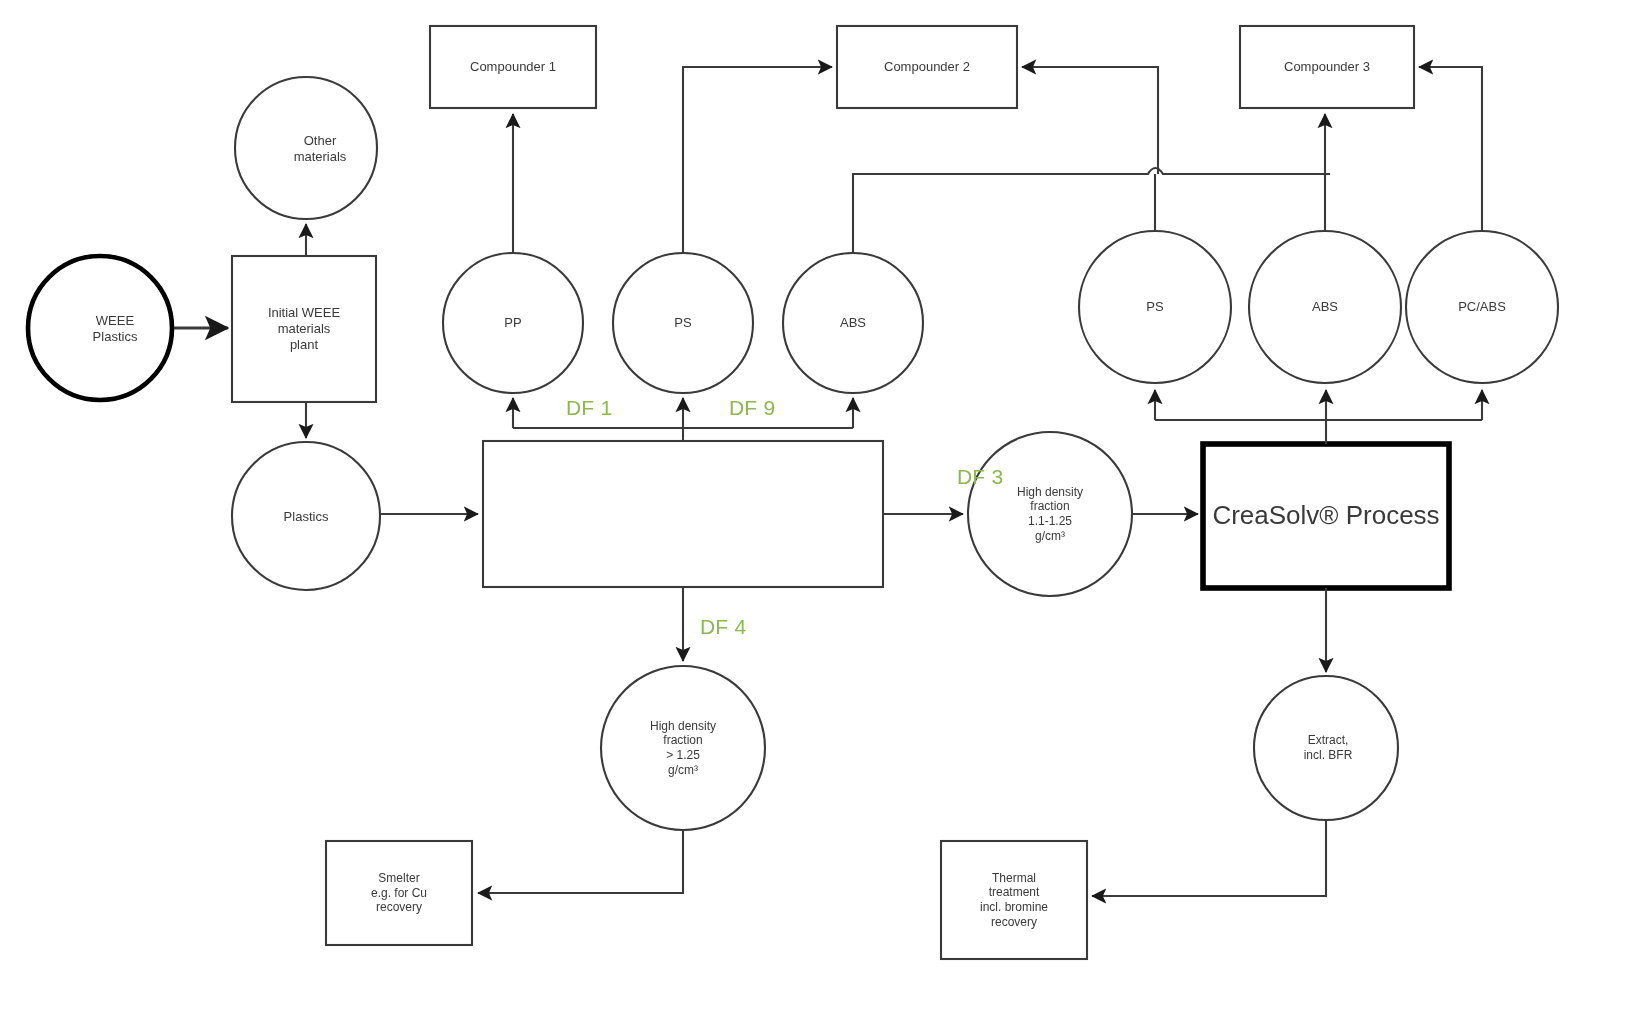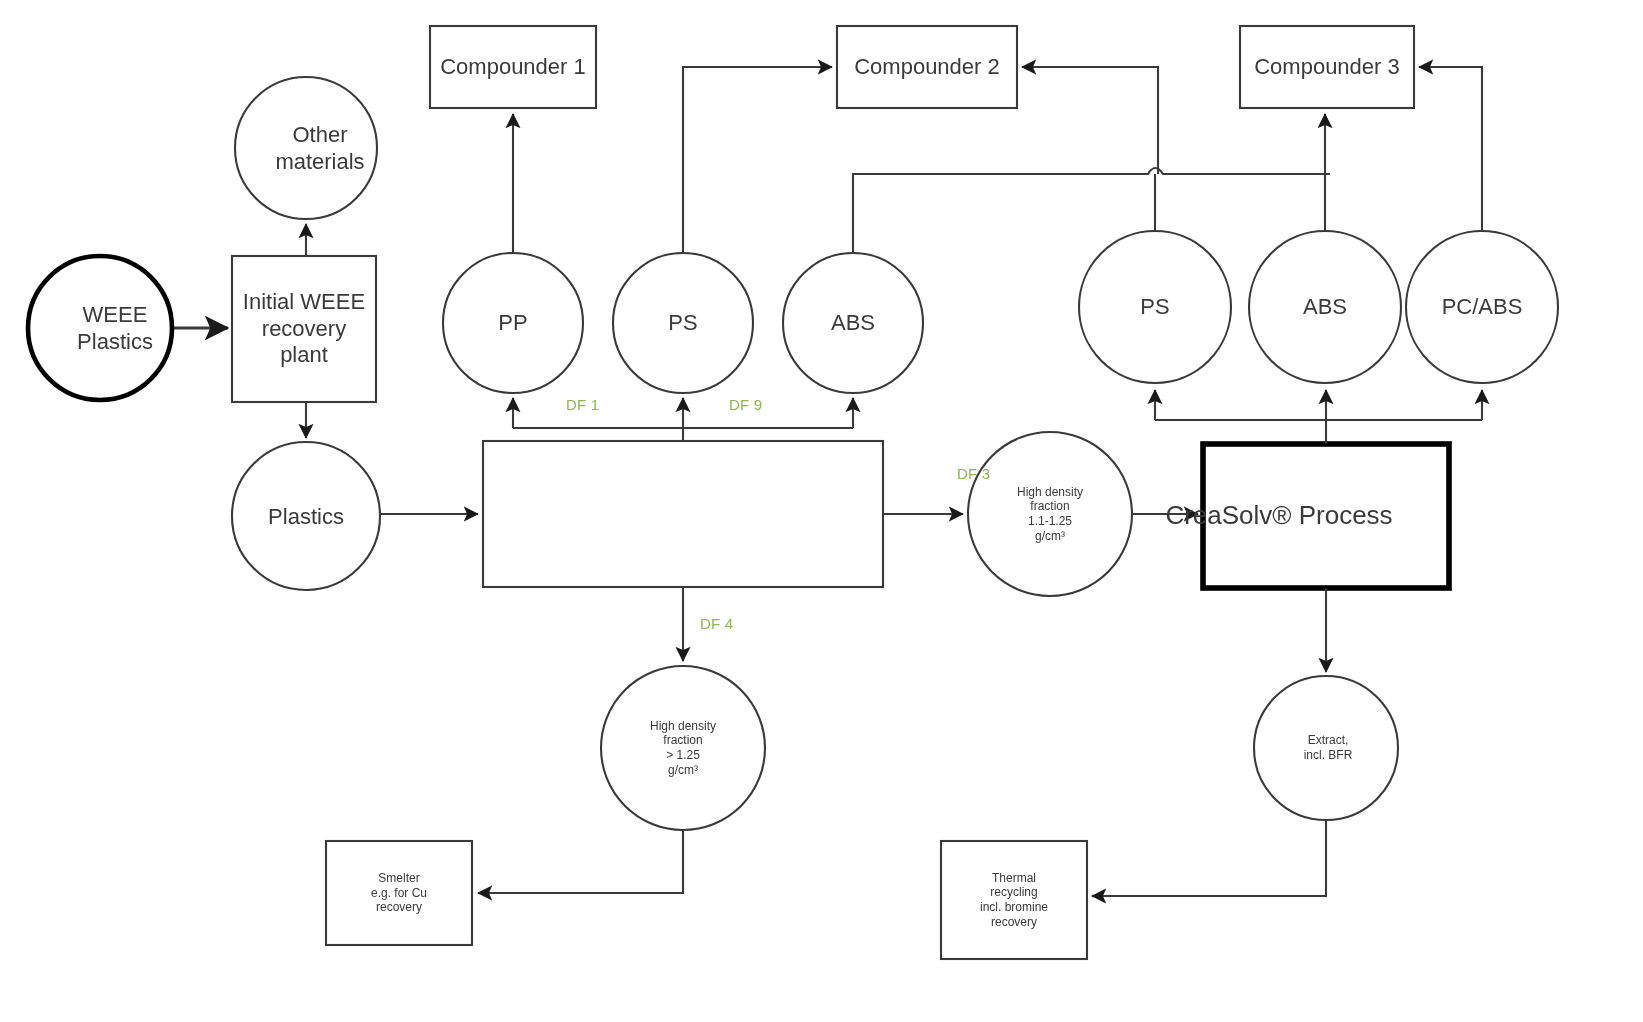--- a/index.html
+++ b/index.html
@@ -26,32 +26,32 @@
     height: 1022px;
   }
   .node-label {
     position: absolute;
     display: flex;
     align-items: center;
     justify-content: center;
     text-align: center;
     color: #3a3a3a;
     font-family: "Liberation Sans", sans-serif;
-    font-size: 22px;
+    font-size: 13px;
     line-height: 1.22;
     pointer-events: none;
     white-space: pre-line;
   }
   .node-label.small  { font-size: 12px; }
   .node-label.big    { font-size: 26px; color: #3a3a3a; }
   .edge-label {
     position: absolute;
     color: #8cb84f;
     font-family: "Liberation Sans", sans-serif;
-    font-size: 15px;
+    font-size: 21px;
     letter-spacing: .2px;
     pointer-events: none;
     white-space: nowrap;
   }
   .hit {
     position: absolute;
     cursor: default;
   }
 </style>
 </head>
@@ -151,21 +151,21 @@
 
       <path d="M 1326 820 L 1326 896 L 1092 896" marker-end="url(#arrow)"></path>
 
     </g>
   </svg>
 
   <div class="node-label" style="left:43px;  top:298px;  width:144px; height:62px;">WEEE
 Plastics</div>
 
   <div class="node-label" style="left:232px; top:287px; width:144px; height:84px;">Initial WEEE
-recovery
+materials
 plant</div>
 
   <div class="node-label" style="left:235px; top:118px; width:142px; height:62px;margin-left:14px;">Other
 materials</div>
 
   <div class="node-label" style="left:235px; top:501px; width:142px; height:32px;">Plastics</div>
 
 
   <div class="node-label" style="left:430px; top:51px; width:166px; height:32px;">Compounder 1</div>
 
@@ -188,31 +188,31 @@
   <div class="node-label small" style="left:972px; top:455px; width:156px; height:118px;">High density
 fraction
 1.1-1.25
 g/cm³</div>
 
   <div class="node-label small" style="left:605px; top:689px; width:156px; height:118px;">High density
 fraction
 &gt; 1.25
 g/cm³</div>
 
-  <div class="node-label big" style="left:1156px; top:494px; width:246px; height:44px;">CreaSolv® Process</div>
+  <div class="node-label big" style="left:1203px; top:494px; width:246px; height:44px;">CreaSolv® Process</div>
 
   <div class="node-label small" style="left:1258px; top:718px; width:140px; height:60px;">Extract,
 incl. BFR</div>
 
   <div class="node-label small" style="left:326px; top:851px; width:146px; height:84px;">Smelter
 e.g.  for  Cu
 recovery</div>
 
   <div class="node-label small" style="left:941px; top:845px; width:146px; height:110px;">Thermal
-recycling
+treatment
 incl. bromine
 recovery</div>
 
   <div class="edge-label" style="left:566px; top:396px;">DF 1</div>
 
   <div class="edge-label" style="left:729px; top:396px;">DF 9</div>
 
   <div class="edge-label" style="left:957px; top:465px;">DF 3</div>
 
   <div class="edge-label" style="left:700px; top:615px;">DF 4</div>

